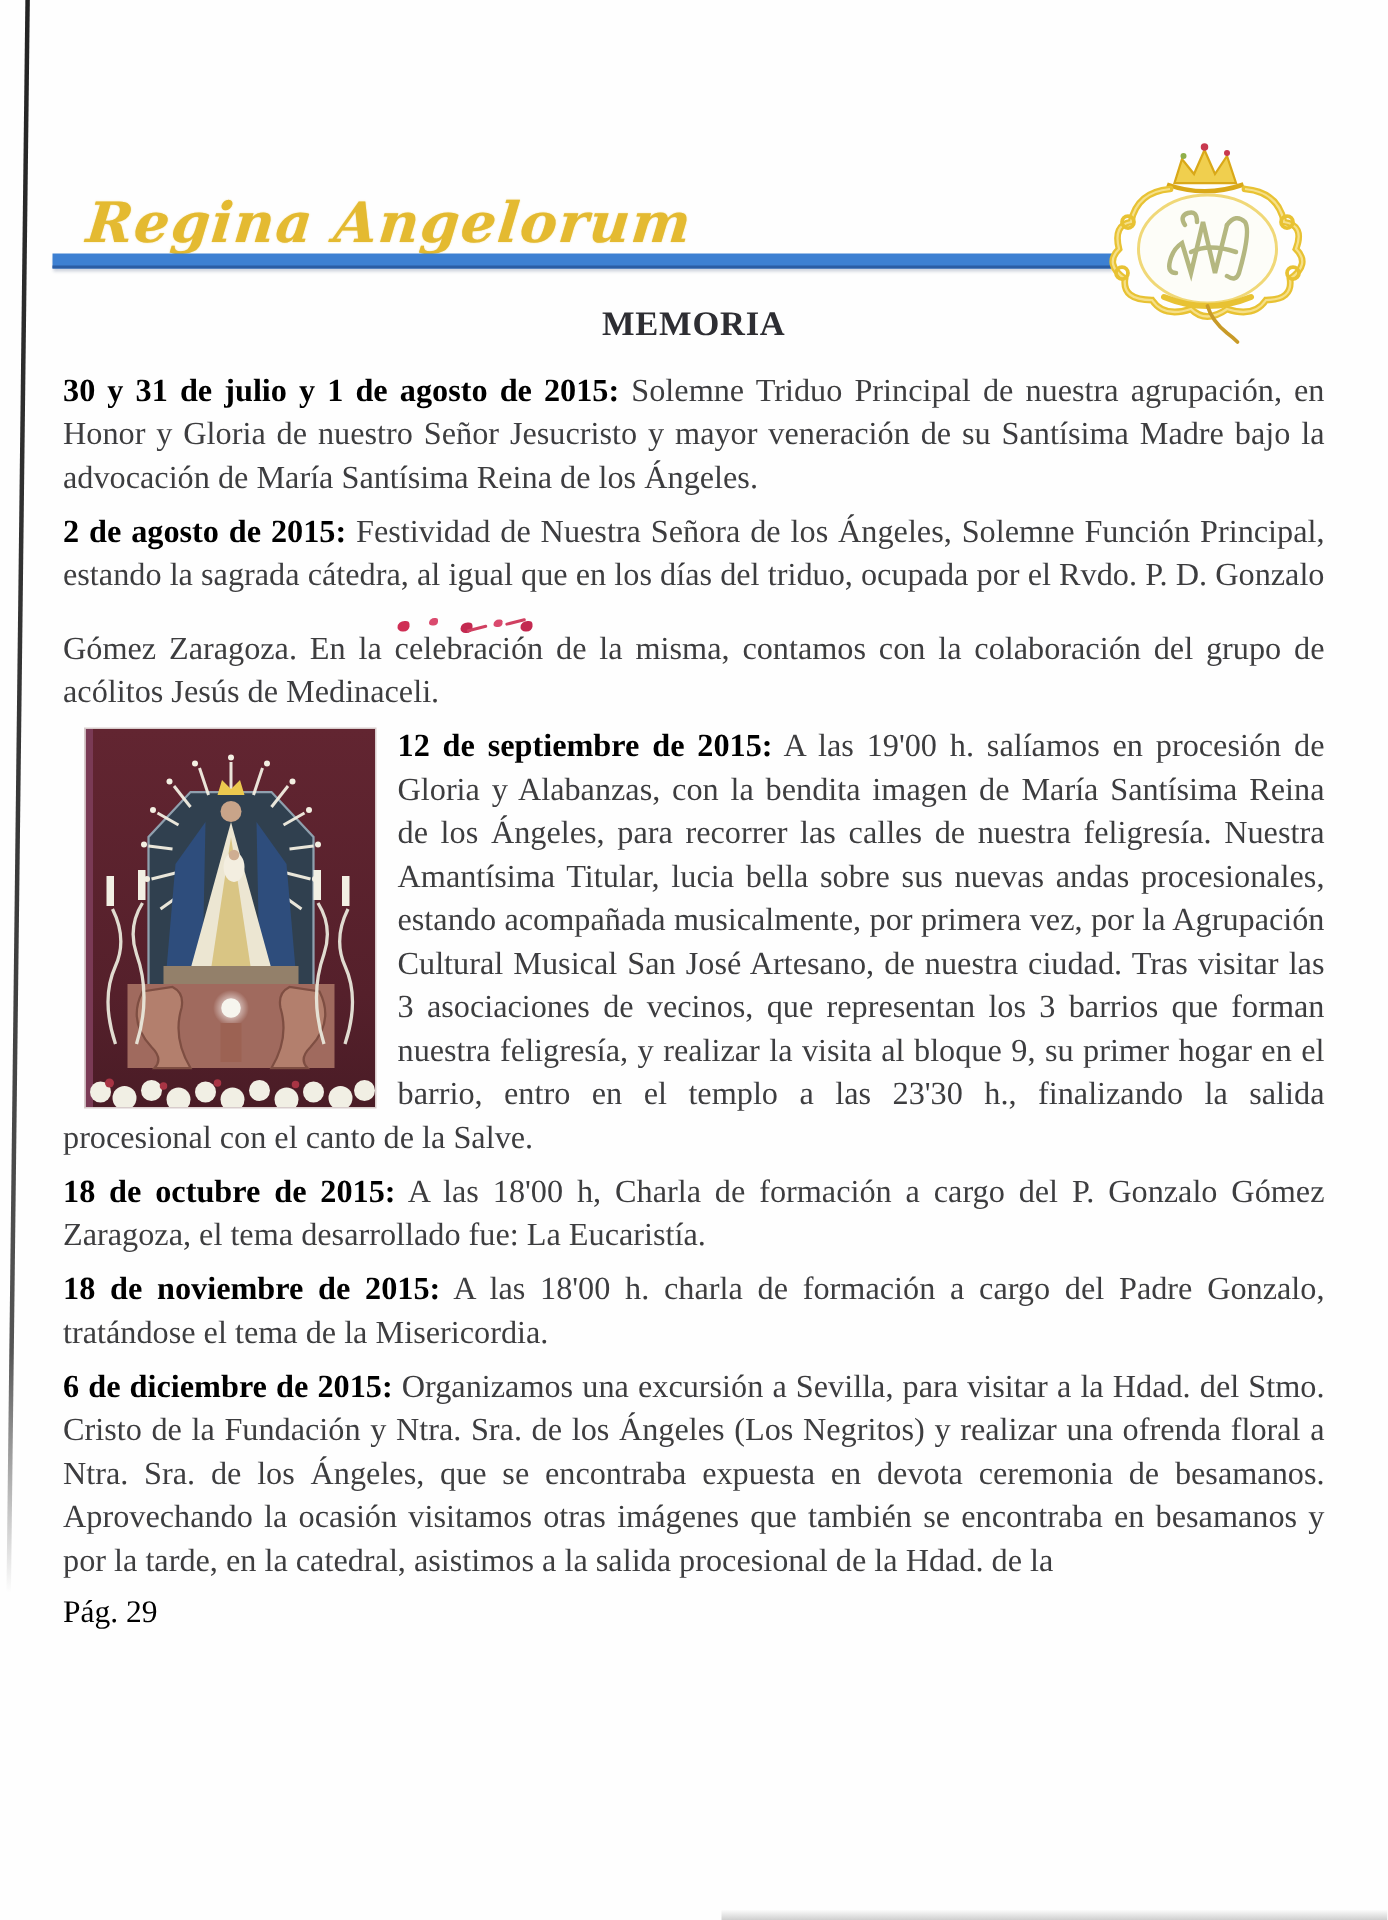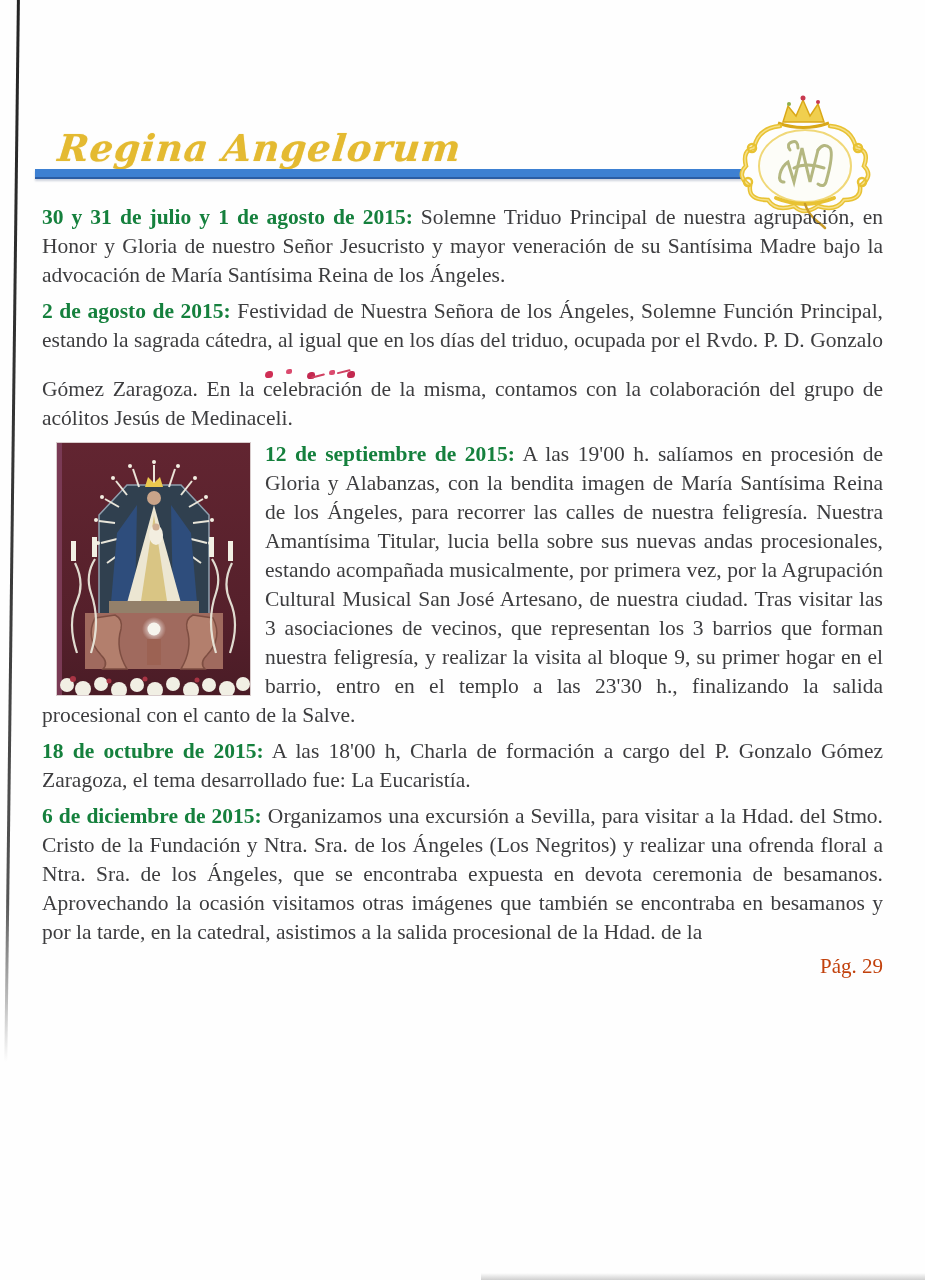--- a/index.html
+++ b/index.html
@@ -37,21 +37,21 @@
   
   .content{position:absolute;left:42px;top:203px;width:841px;}
   .page-title{
     text-align:center;font-size:23px;font-weight:bold;color:#2e2e33;
     margin:0 0 17px 0;letter-spacing:.5px;
   }
   p.entry{
     margin:0 0 7px 0;font-size:21.5px;line-height:29px;text-align:justify;
     color:#3d3d3f;
   }
-  p.entry .date{font-weight:bold;color:#15803d;}
+  p.entry .date{font-weight:bold;color:#000000;}
   p.entry.centered{}
   
   .marked{position:relative;display:inline-block;margin-top:20px;}
   .ink-dots{position:absolute;left:2px;top:-6px;width:100%;height:10px;pointer-events:none;}
   .ink-dots::before{
     content:"";position:absolute;left:0;top:2px;width:8px;height:7px;
     background:#cf2f55;border-radius:65% 35% 55% 45%;
     box-shadow:20px -3px 0 -1px #da4a6e, 42px 1px 0 0 #c32950,
                63px -2px 0 -1px #da4a6e, 82px 0 0 0 #c32950;
   }
@@ -59,21 +59,21 @@
     content:"";position:absolute;left:46px;top:6px;width:14px;height:2px;
     background:#d04061;transform:rotate(-14deg);border-radius:2px;
     box-shadow:26px 2px 0 0 #d04061;
   }
   
   .photo{
     float:left;width:193px;height:252px;margin:3px 15px 6px 15px;
     outline:1px solid #d8cccc;
   }
   .footer{
-    text-align:right;font-size:21px;color:#c2410c;margin-top:0;
+    text-align:left;font-size:21px;color:#000000;margin-top:0;
   }
 </style>
 </head>
 <body>
 
 <div class="scan-line-left"></div>
 <div class="scan-shadow-bottom"></div>
 
 <div class="header">
   <div class="brand">Regina Angelorum</div>
@@ -102,20 +102,21 @@
       <path d="M90 60 Q96 52 102 58 Q106 64 98 92 Q96 98 90 94"></path>
       <path d="M66 78 Q78 72 96 78"></path>
     </g>
 
     <path d="M48 108 Q77 120 106 108" fill="none" stroke="#e8c233" stroke-width="4" stroke-linecap="round"></path>
     <path d="M77 114 Q80 124 90 132 Q94 135 97 138" fill="none" stroke="#c89a28" stroke-width="2.5" stroke-linecap="round"></path>
   </svg>
 </div>
 
 <div class="content">
+  <h1 class="page-title">MEMORIA</h1>
 
   <p class="entry"><span class="date">30 y 31 de julio y 1 de agosto de 2015:</span><span> Solemne Triduo Principal de nuestra agrupación, en Honor y Gloria de nuestro Señor Jesucristo y mayor veneración de su Santísima Madre bajo la advocación de María Santísima Reina de los Ángeles.</span></p>
 
   <p class="entry"><span class="date">2 de agosto de 2015:</span><span> Festividad de Nuestra Señora de los Ángeles, Solemne Función Principal, estando la sagrada cátedra, al igual que en los días del triduo, ocupada por el Rvdo. P. D. Gonzalo Gómez Zaragoza. En la </span><span class="marked"><span>celebración</span><span class="ink-dots"></span></span><span> de la misma, contamos con la colaboración del grupo de acólitos Jesús de Medinaceli.</span></p>
 
   <div>
     <svg class="photo" viewBox="0 0 193 252">
       <defs>
         <linearGradient id="bgMaroon" x1="0" y1="0" x2="0" y2="1">
           <stop offset="0" stop-color="#622531"></stop>
@@ -214,17 +215,18 @@
           <circle cx="88" cy="236" r="2.5"></circle>
           <circle cx="140" cy="237" r="2.5"></circle>
         </g>
     </svg>
     <p class="entry"><span class="date">12 de septiembre de 2015:</span><span> A las 19'00 h. salíamos en procesión de Gloria y Alabanzas, con la bendita imagen de María Santísima Reina de los Ángeles, para recorrer las calles de nuestra feligresía. Nuestra Amantísima Titular, lucia bella sobre sus nuevas andas procesionales, estando acompañada musicalmente, por primera vez, por la Agrupación Cultural Musical San José Artesano, de nuestra ciudad. Tras visitar las 3 asociaciones de vecinos, que representan los 3 barrios que forman nuestra feligresía, y realizar la visita al bloque 9, su primer hogar en el barrio, entro en el templo a las 23'30 h., finalizando la salida procesional con el canto de la Salve.</span></p>
     <div style="clear:both"></div>
   </div>
 
   <p class="entry"><span class="date">18 de octubre de 2015:</span><span> A las 18'00 h, Charla de formación a cargo del P. Gonzalo Gómez Zaragoza, el tema desarrollado fue: La Eucaristía.</span></p>
 
+  <p class="entry"><span class="date">18 de noviembre de 2015:</span><span> A las 18'00 h. charla de formación a cargo del Padre Gonzalo, tratándose el tema de la Misericordia.</span></p>
 
   <p class="entry centered"><span class="date">6 de diciembre de 2015:</span><span> Organizamos una excursión a Sevilla, para visitar a la Hdad. del Stmo. Cristo de la Fundación y Ntra. Sra. de los Ángeles (Los Negritos) y realizar una ofrenda floral a Ntra. Sra. de los Ángeles, que se encontraba expuesta en devota ceremonia de besamanos. Aprovechando la ocasión visitamos otras imágenes que también se encontraba en besamanos y por la tarde, en la catedral, asistimos a la salida procesional de la Hdad. de la</span></p>
 
   <div class="footer">Pág. 29</div>
 </div>
 
 </body></html>

